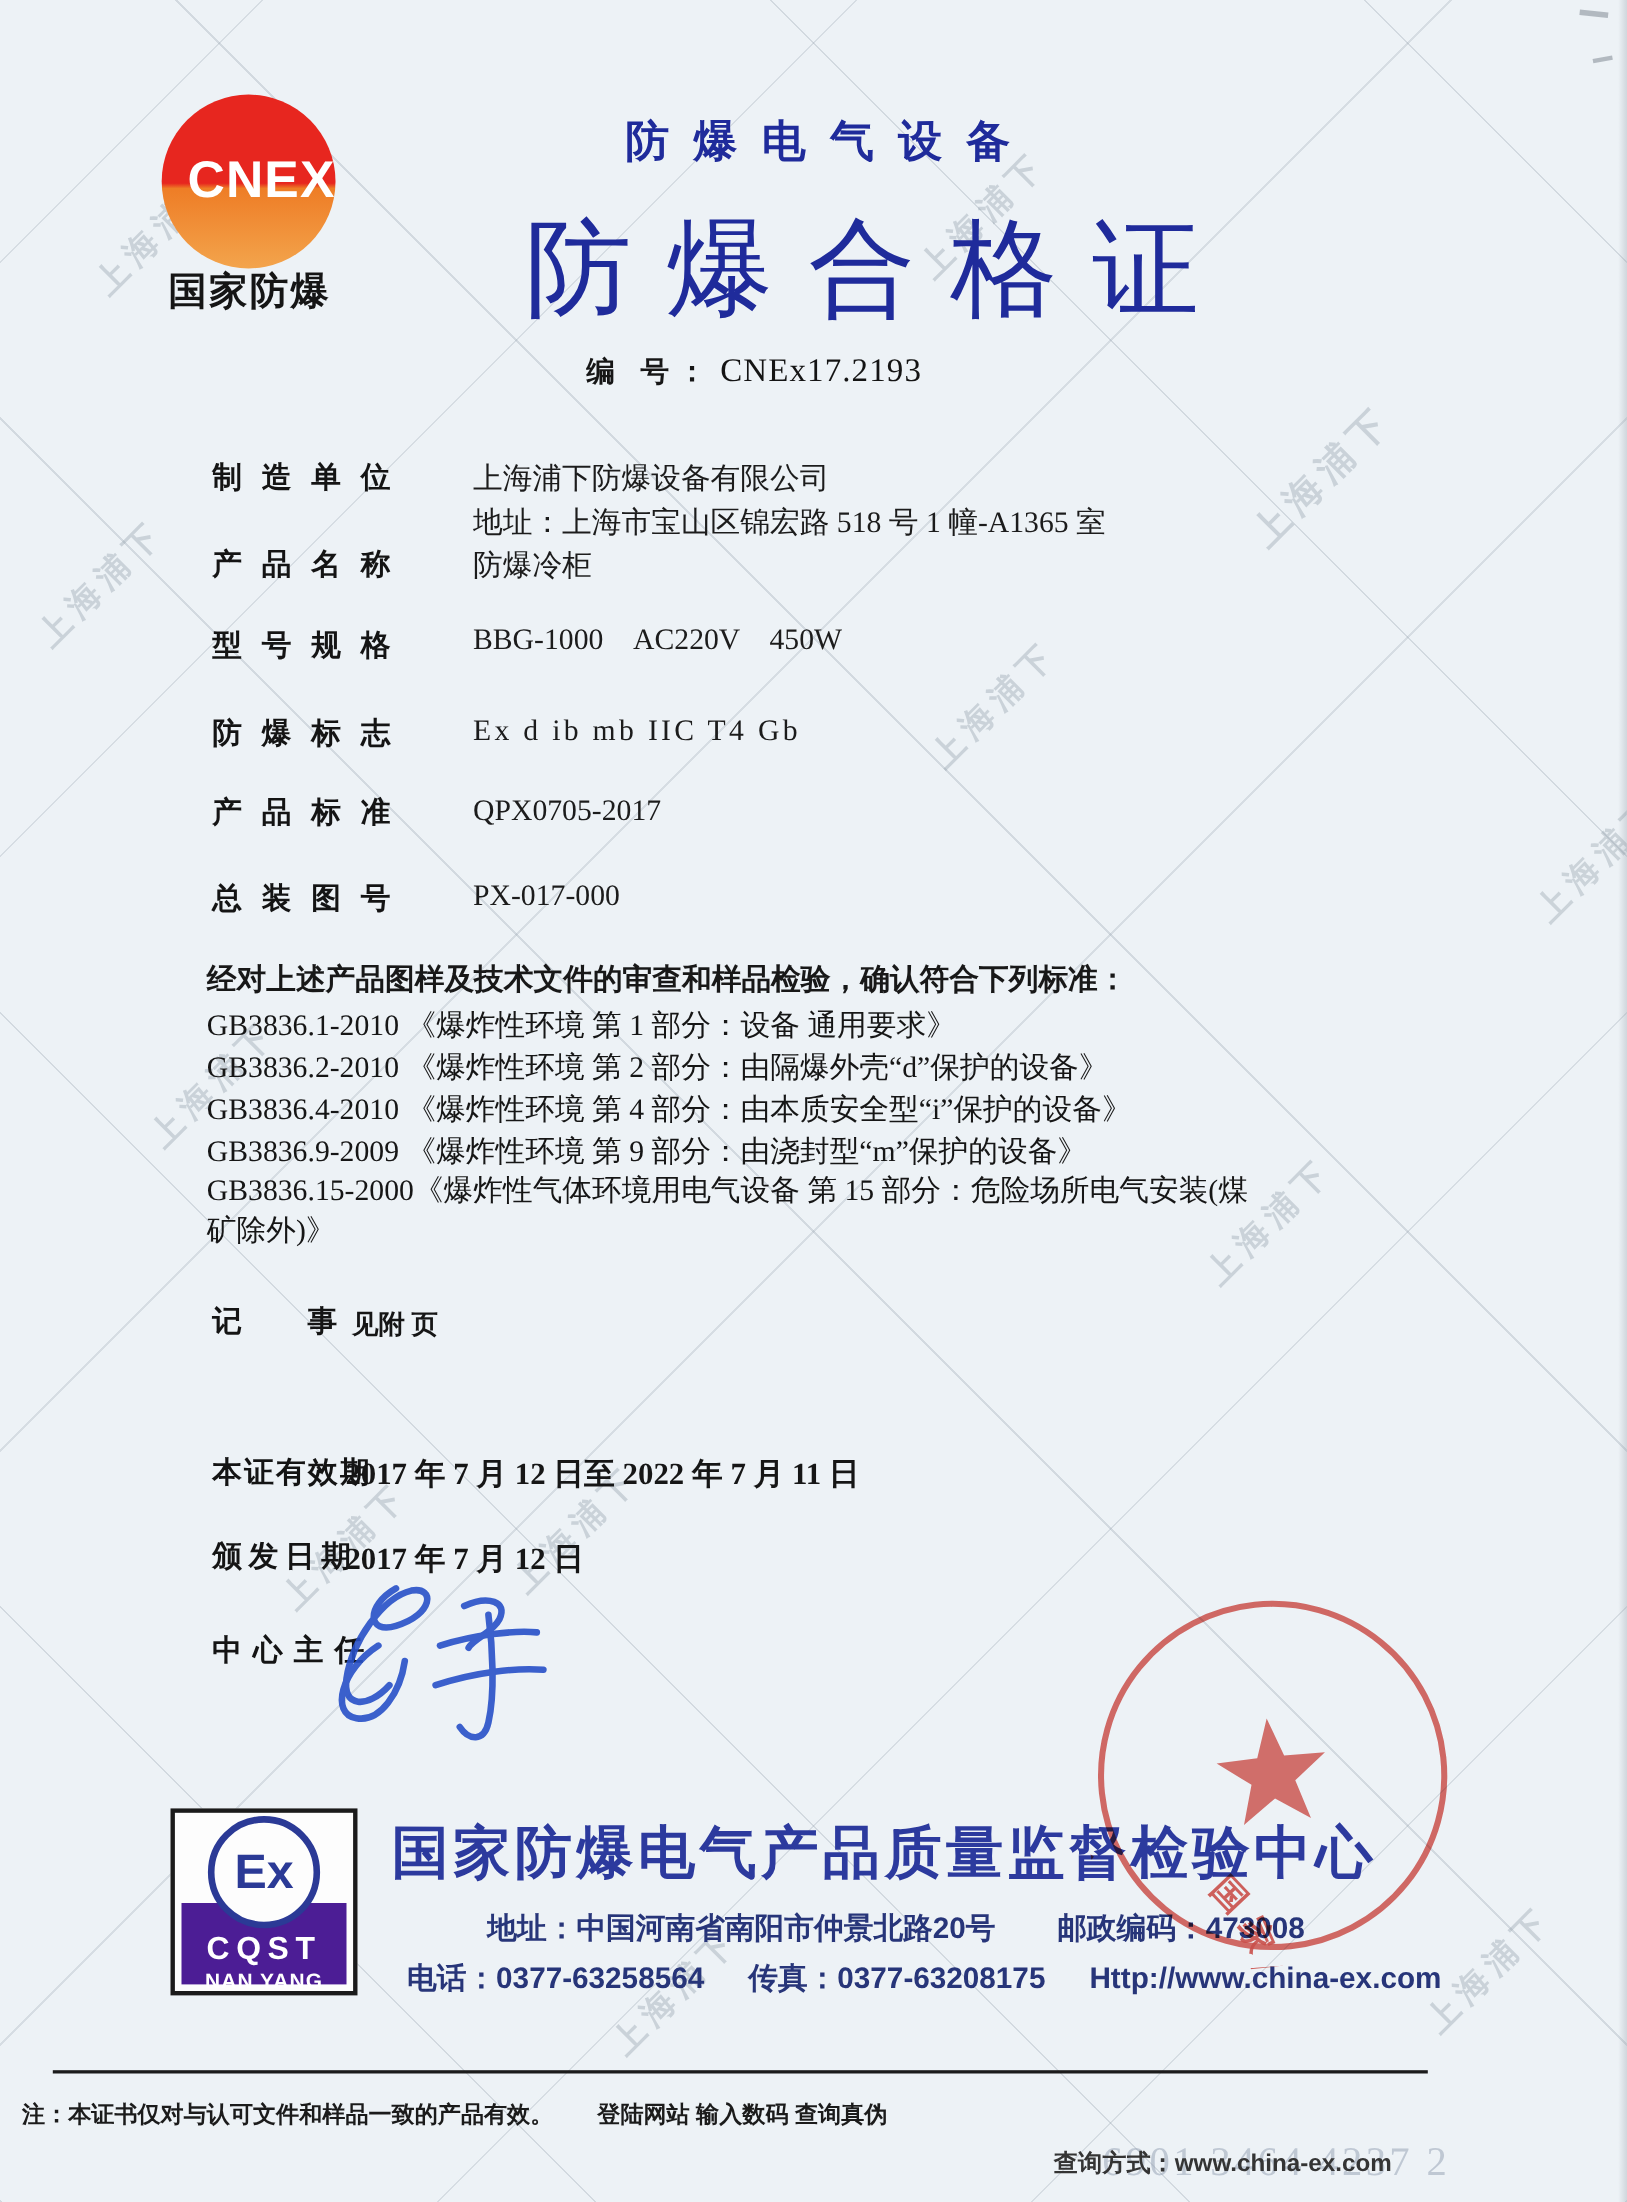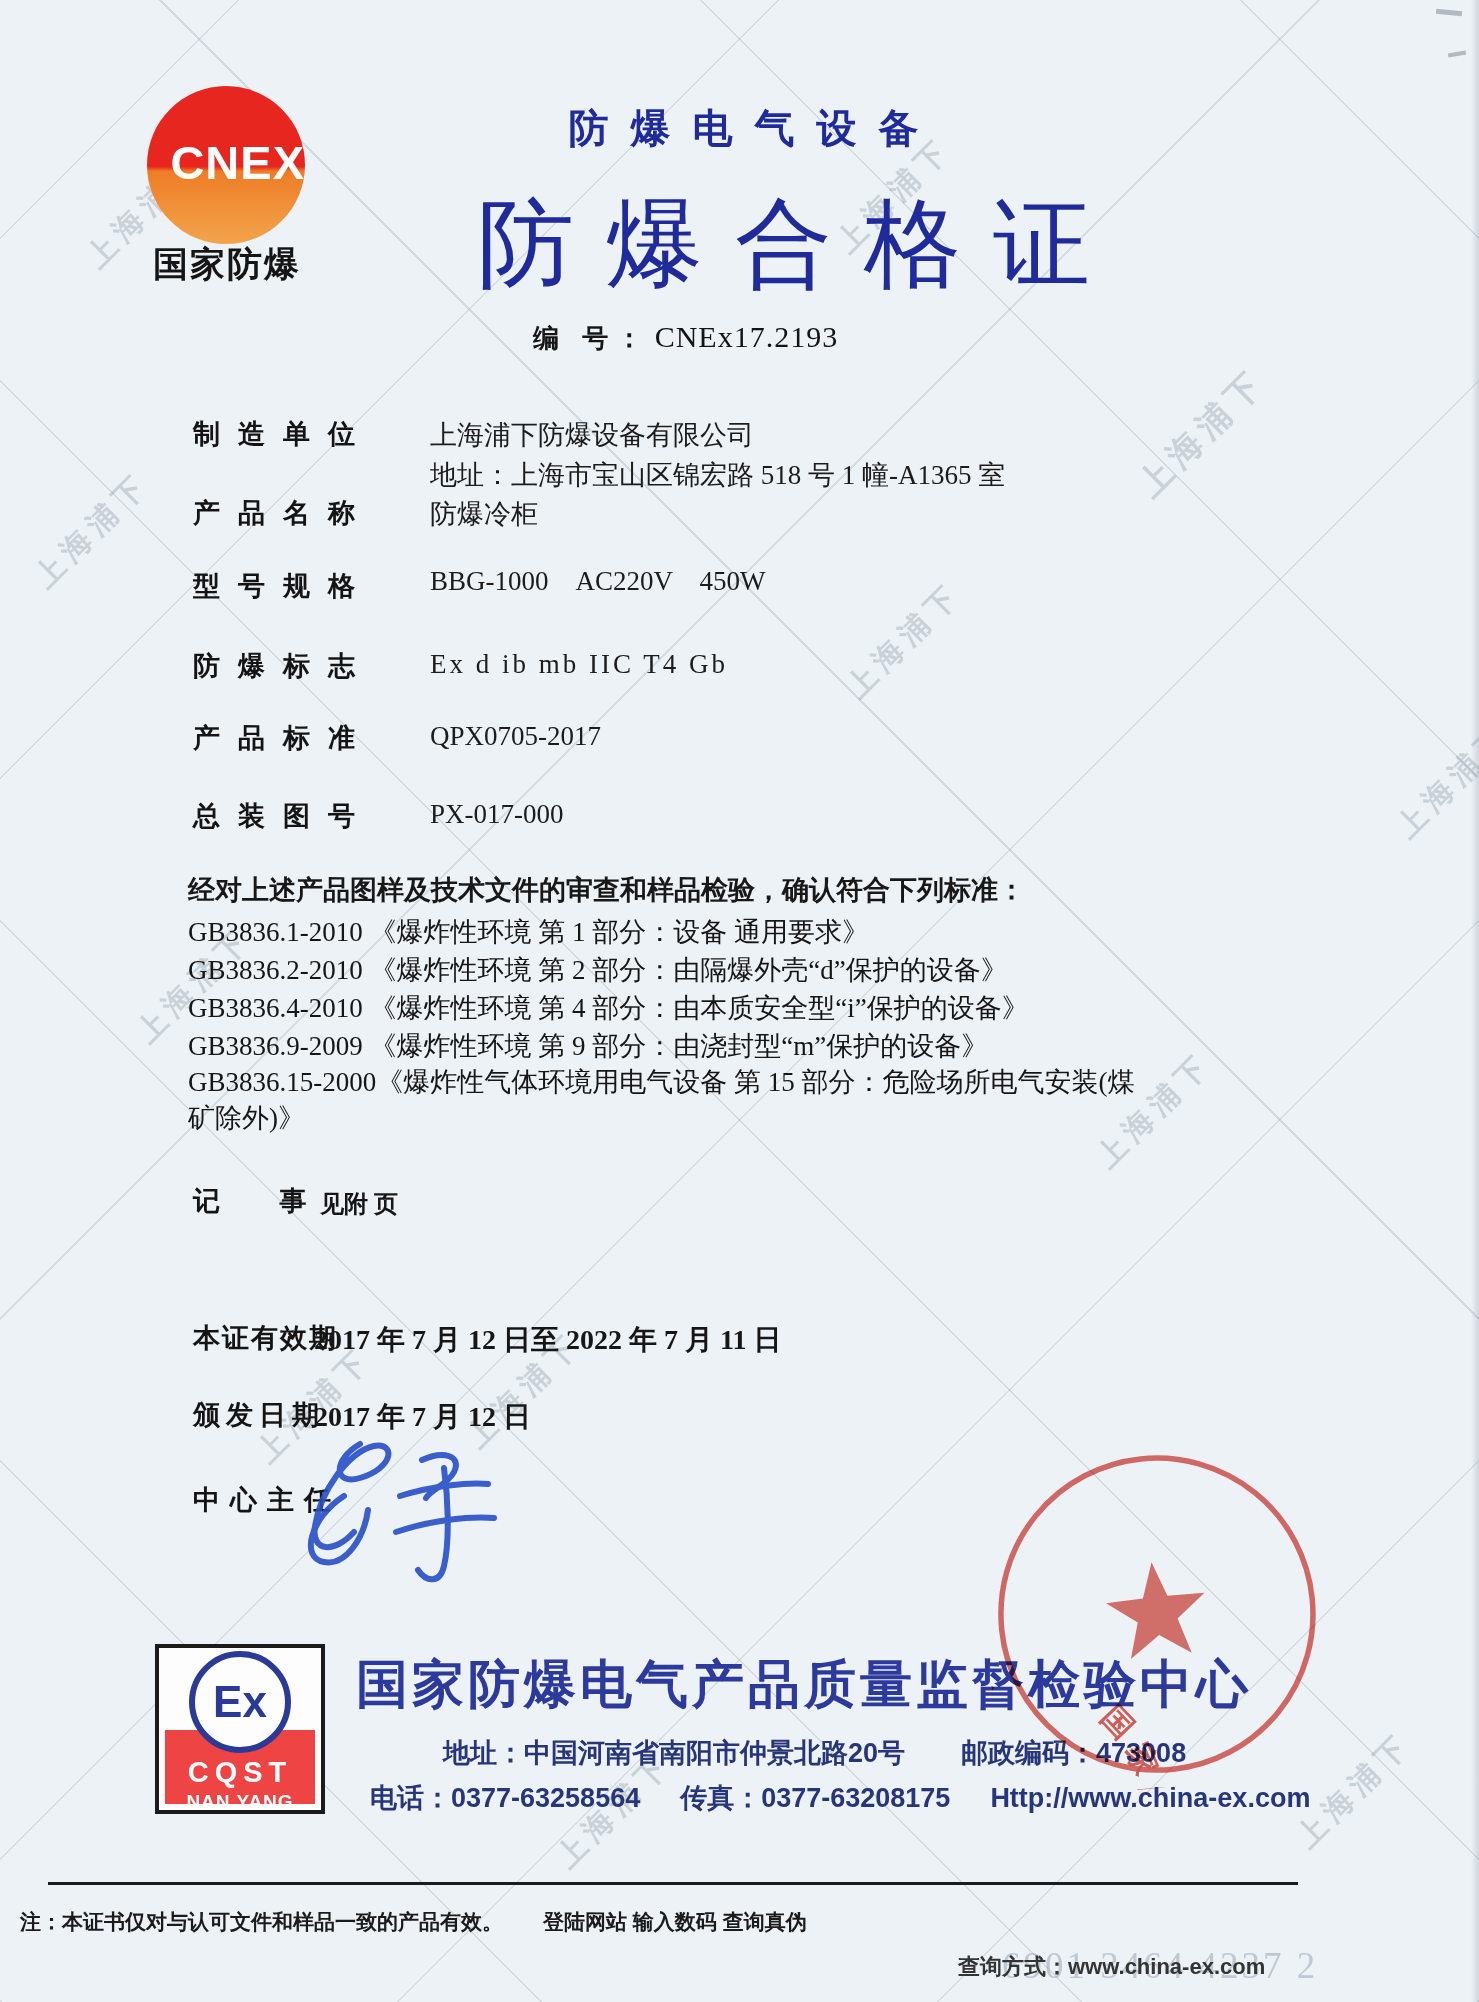--- a/index.html
+++ b/index.html
@@ -51,21 +51,21 @@
   .notes-label{letter-spacing:26px;top:1183px;}
   .notes-value{top:1188px;font-size:24px;left:320px;}
   .validity-label{top:1320px;letter-spacing:2px;}
   .validity-value{top:1321px;}
   .issue-label{top:1397px;letter-spacing:6px;}
   .issue-value{top:1398px;}
   .signer-label{top:1482px;letter-spacing:10px;}
   .signature{left:298px;top:1430px;width:220px;height:180px;z-index:3;}
   
   .badge{left:155px;top:1644px;width:170px;height:170px;border:4px solid #1b1b1b;background:#fdfdfd;z-index:2;box-sizing:border-box;}
-  .badge-block{position:absolute;left:6px;right:6px;top:82px;bottom:6px;background:#ef4444;text-align:center;color:#fff;}
+  .badge-block{position:absolute;left:6px;right:6px;top:82px;bottom:6px;background:#4c1d95;text-align:center;color:#fff;}
   .badge-circle{position:absolute;left:50%;top:3px;transform:translateX(-50%);width:90px;height:90px;background:#fdfdfd;border:6px solid #2b3a96;border-radius:50%;display:flex;align-items:center;justify-content:center;}
   .badge-ex{color:#2b3a96;font-weight:800;font-size:44px;letter-spacing:0;}
   .badge-cqst{margin-top:26px;font-size:29px;font-weight:700;letter-spacing:6px;}
   .badge-ny{margin-top:2px;font-size:19px;font-weight:700;letter-spacing:1px;}
   .issuer-name{left:356px;top:1650px;font-family:"Liberation Serif",serif;font-size:52px;font-weight:700;letter-spacing:4px;color:#2c3a9e;white-space:nowrap;z-index:4;}
   .contact{position:absolute;font-size:27px;font-weight:700;color:#273579;white-space:nowrap;z-index:4;}
   .addr-row{left:443px;top:1735px;}
   .phone-row{left:370px;top:1780px;}
   .gap40{display:inline-block;width:40px;} .gap56{display:inline-block;width:56px;}
   

